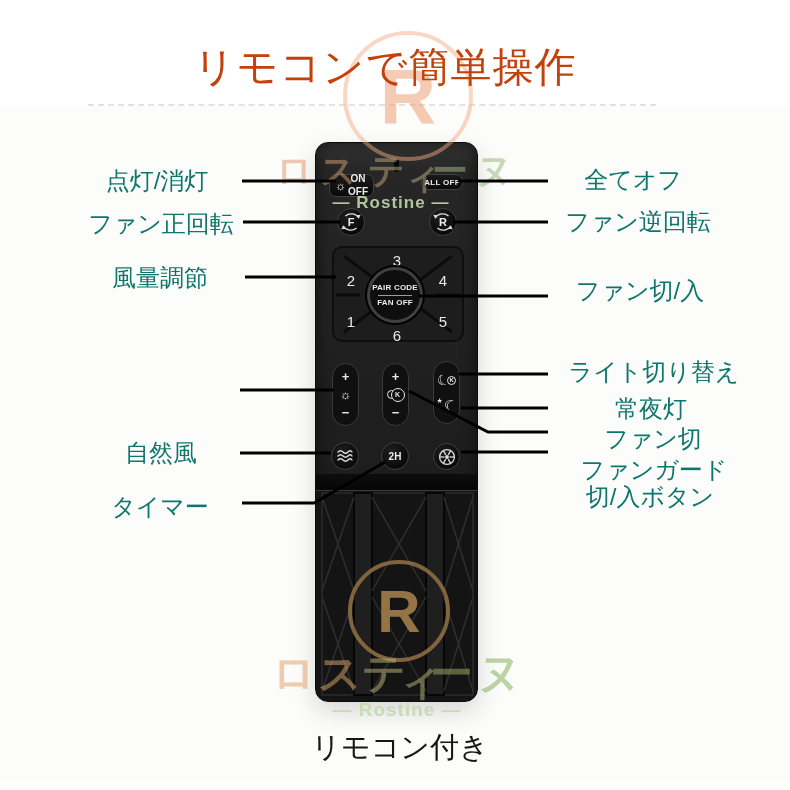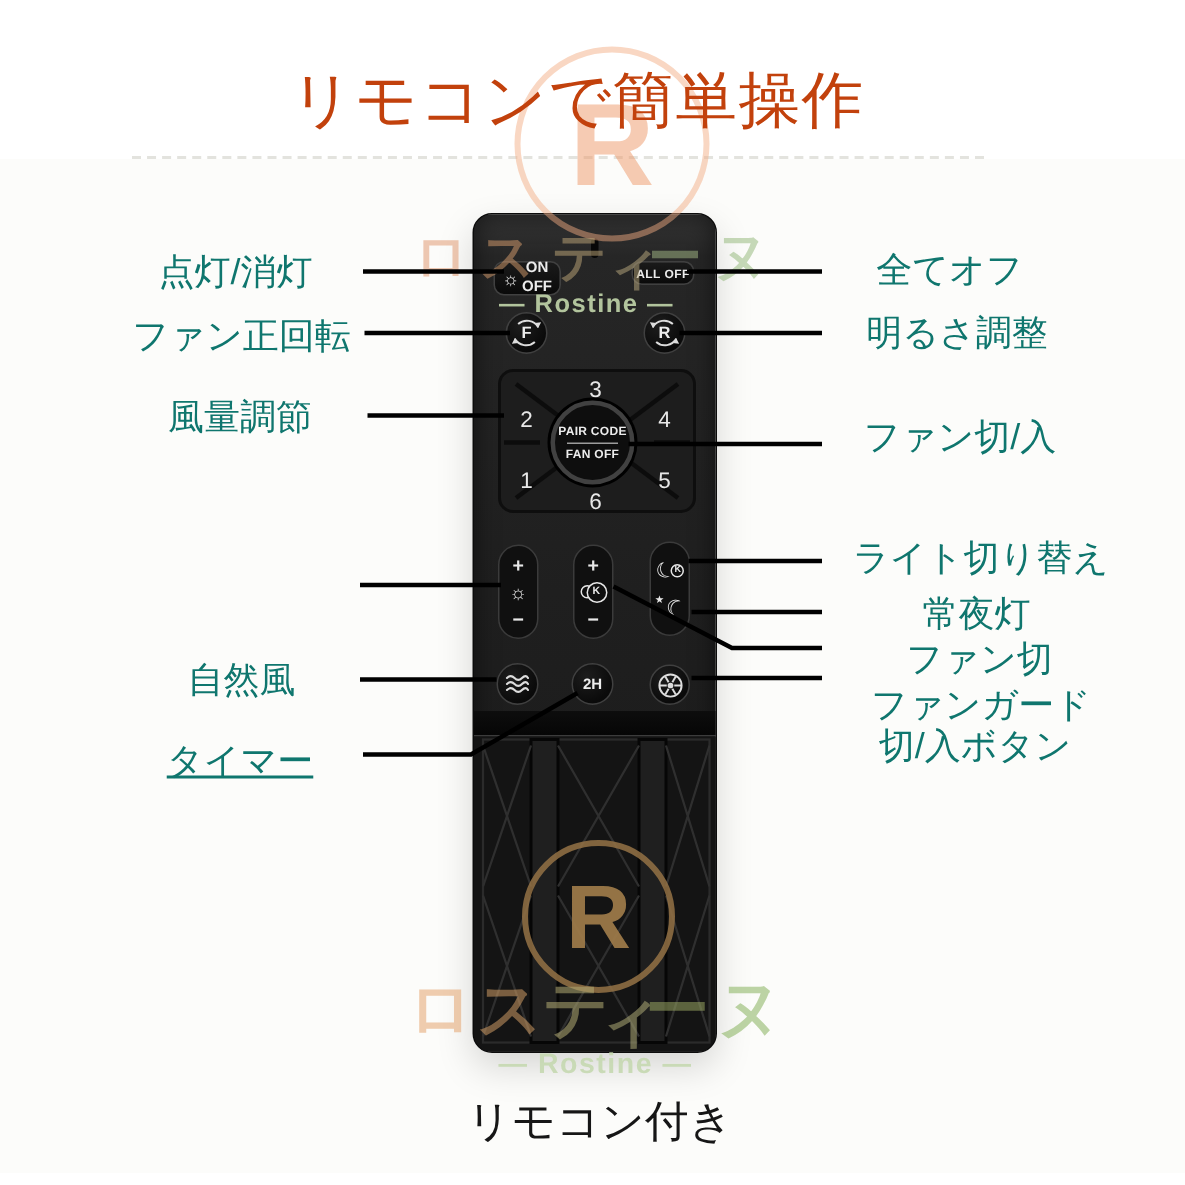--- a/index.html
+++ b/index.html
@@ -98,21 +98,21 @@
   .fanguardbtn{left:117px;top:300px;width:27px;height:27px;}
 
   .seam{position:absolute;left:0;top:331px;width:163px;height:17px;
         background:linear-gradient(180deg,#0d0d0d,#060606);border-bottom:1px solid #3c3c3c;}
   .backpanel{position:absolute;left:0;top:348px;width:163px;height:212px;background:#141414;}
 
   
   .lbl{position:absolute;transform:translate(-50%,-50%);font-size:24px;font-weight:500;color:#0f766e;
        white-space:nowrap;z-index:6;}
   .ll0{left:157px;top:181px;} .ll1{left:161px;top:224px;} .ll2{left:160px;top:278px;}
-  .ll3{left:157px;top:389px;} .ll4{left:161px;top:453px;} .ll5{left:160px;top:507px;text-decoration:underline;}
+  .ll3{left:157px;top:389px;} .ll4{left:161px;top:453px;} .ll5{left:160px;top:507px;}
   .rl0{left:633px;top:180px;} .rl1{left:638px;top:222px;} .rl2{left:640px;top:291px;}
   .rl3{left:654px;top:372px;} .rl4{left:651px;top:409px;} .rl5{left:653px;top:439px;}
   .rl6{left:654px;top:470px;} .rl7{left:650px;top:497px;}
   .connectors{position:absolute;left:0;top:0;z-index:5;pointer-events:none;}
 </style>
 </head>
 <body>
 
 <div class="canvas">
   <div class="photo-bg"></div>
@@ -266,21 +266,21 @@
       </svg>
     </div>
   </div>
 
   <div class="lbl ll0">点灯/消灯</div>
   <div class="lbl ll1">ファン正回転</div>
   <div class="lbl ll2">風量調節</div>
   <div class="lbl ll4">自然風</div>
   <div class="lbl ll5">タイマー</div>
   <div class="lbl rl0">全てオフ</div>
-  <div class="lbl rl1">明るさ調整</div>
+  <div class="lbl rl1">ファン逆回転</div>
   <div class="lbl rl2">ファン切/入</div>
   <div class="lbl rl3">ライト切り替え</div>
   <div class="lbl rl4">常夜灯</div>
   <div class="lbl rl5">ファン切</div>
   <div class="lbl rl6">ファンガード</div>
   <div class="lbl rl7">切/入ボタン</div>
 
   <svg class="connectors" width="790" height="790" viewBox="0 0 790 790">
     <g stroke="#000000" stroke-width="3" fill="none">
       <path d="M242 181 H336"></path>

